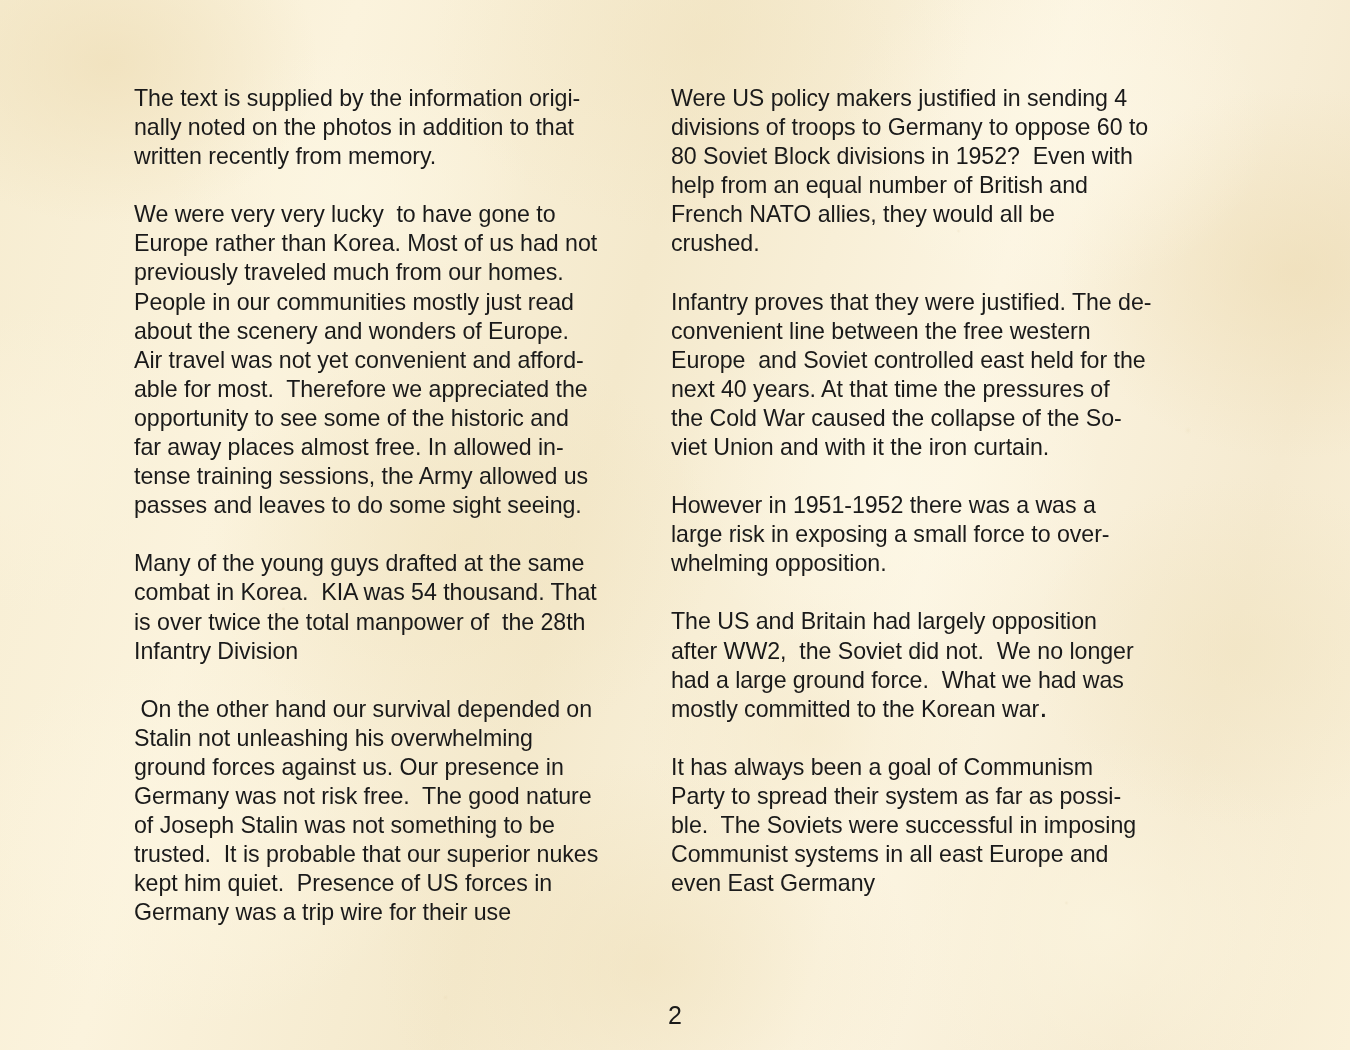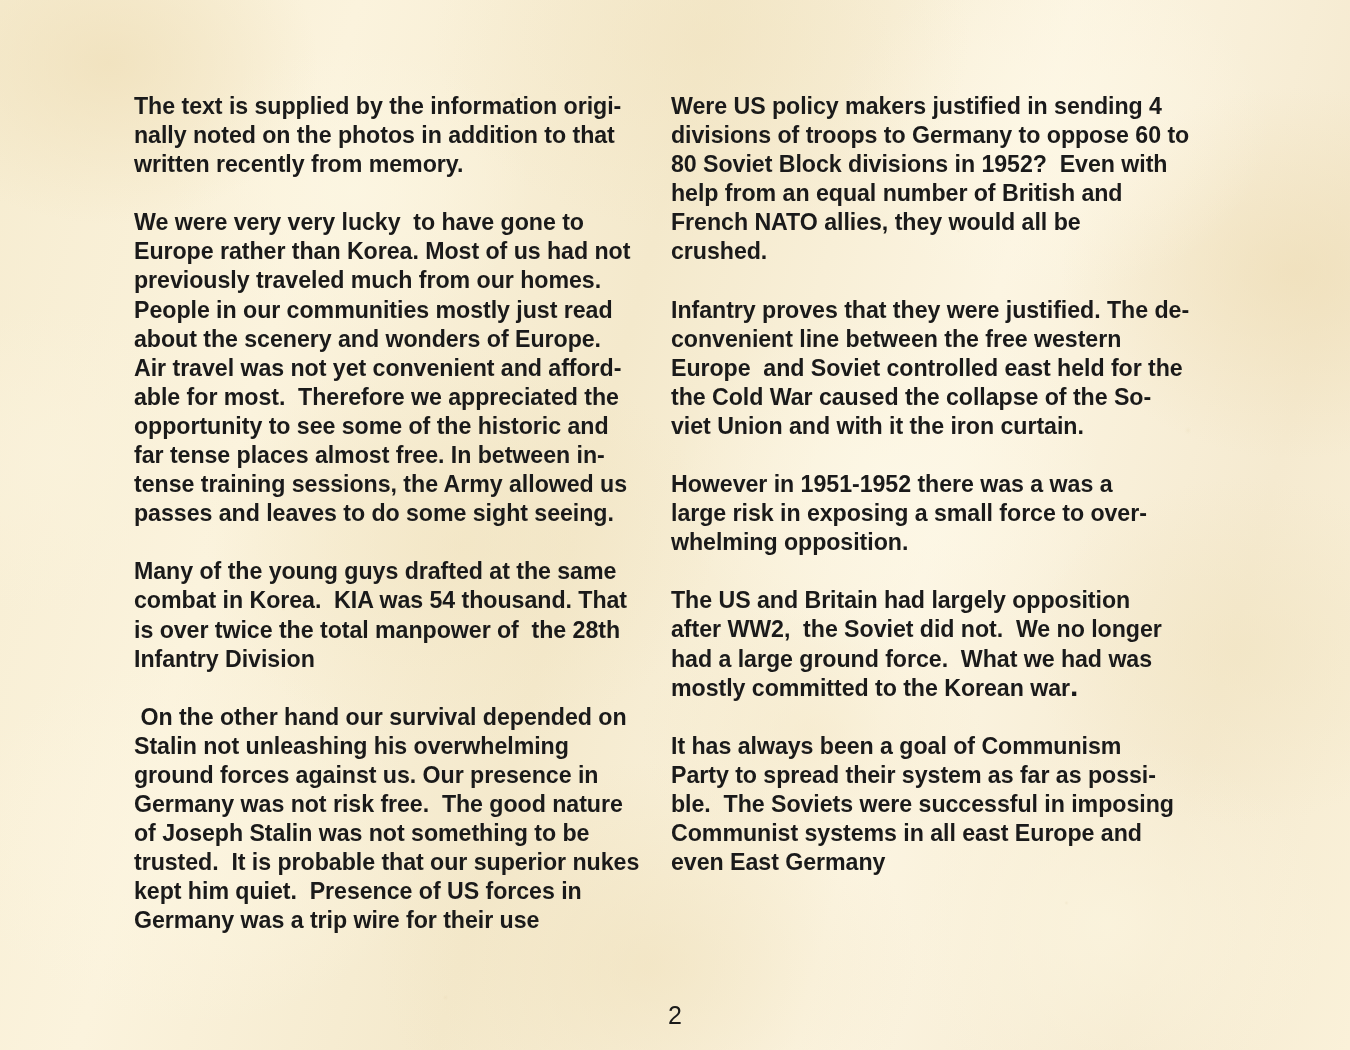--- a/index.html
+++ b/index.html
@@ -54,22 +54,21 @@
       radial-gradient(circle 4px at 33% 95%, rgba(224,205,163,0.35), rgba(224,205,163,0) 70%);
   }
 
   #content {
     position: absolute;
     inset: 0;
   }
 
   .column {
     position: absolute;
-    top: 92px;
-    font-weight: bold;
+    top: 84px;
   }
   #col-left  { left: 134px; width: 516px; }
   #col-right { left: 671px; width: 528px; }
 
   .para {
     margin: 0 0 29px 0;
   }
   .para:last-child { margin-bottom: 4px; }
 
   .line {
@@ -112,21 +111,21 @@
       </div>
       <div class="para">
         <span class="line">We were very very lucky  to have gone to</span>
         <span class="line">Europe rather than Korea. Most of us had not</span>
         <span class="line">previously traveled much from our homes.</span>
         <span class="line">People in our communities mostly just read</span>
         <span class="line">about the scenery and wonders of Europe.</span>
         <span class="line">Air travel was not yet convenient and afford-</span>
         <span class="line">able for most.  Therefore we appreciated the</span>
         <span class="line">opportunity to see some of the historic and</span>
-        <span class="line">far tense places almost free. In between in-</span>
+        <span class="line">far away places almost free. In allowed in-</span>
         <span class="line">tense training sessions, the Army allowed us</span>
         <span class="line">passes and leaves to do some sight seeing.</span>
       </div>
       <div class="para">
         <span class="line">Many of the young guys drafted at the same</span>
         <span class="line">combat in Korea.  KIA was 54 thousand. That</span>
         <span class="line">is over twice the total manpower of  the 28th</span>
         <span class="line">Infantry Division</span>
       </div>
       <div class="para">
@@ -146,20 +145,21 @@
         <span class="line">divisions of troops to Germany to oppose 60 to</span>
         <span class="line">80 Soviet Block divisions in 1952?  Even with</span>
         <span class="line">help from an equal number of British and</span>
         <span class="line">French NATO allies, they would all be</span>
         <span class="line">crushed.</span>
       </div>
       <div class="para">
         <span class="line">Infantry proves that they were justified. The de-</span>
         <span class="line">convenient line between the free western</span>
         <span class="line">Europe  and Soviet controlled east held for the</span>
+        <span class="line">next 40 years. At that time the pressures of</span>
         <span class="line">the Cold War caused the collapse of the So-</span>
         <span class="line">viet Union and with it the iron curtain.</span>
       </div>
       <div class="para">
         <span class="line">However in 1951-1952 there was a was a</span>
         <span class="line">large risk in exposing a small force to over-</span>
         <span class="line">whelming opposition.</span>
       </div>
       <div class="para">
         <span class="line">The US and Britain had largely opposition</span>

